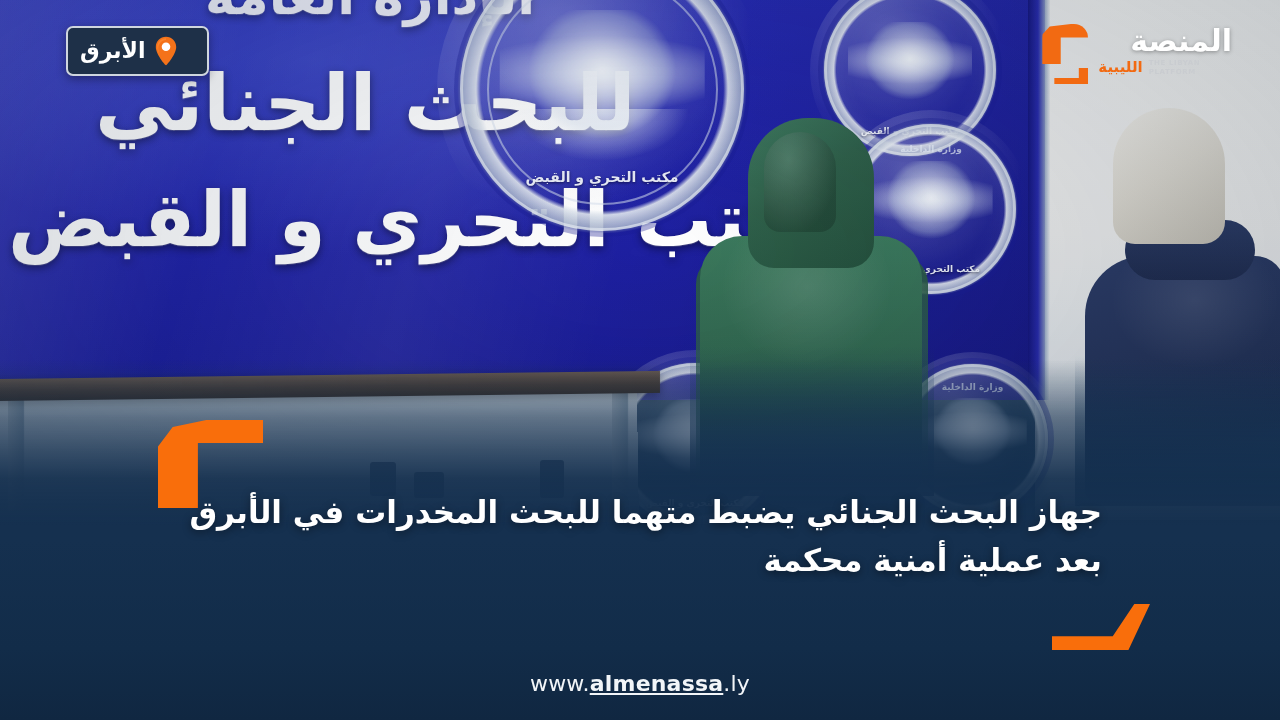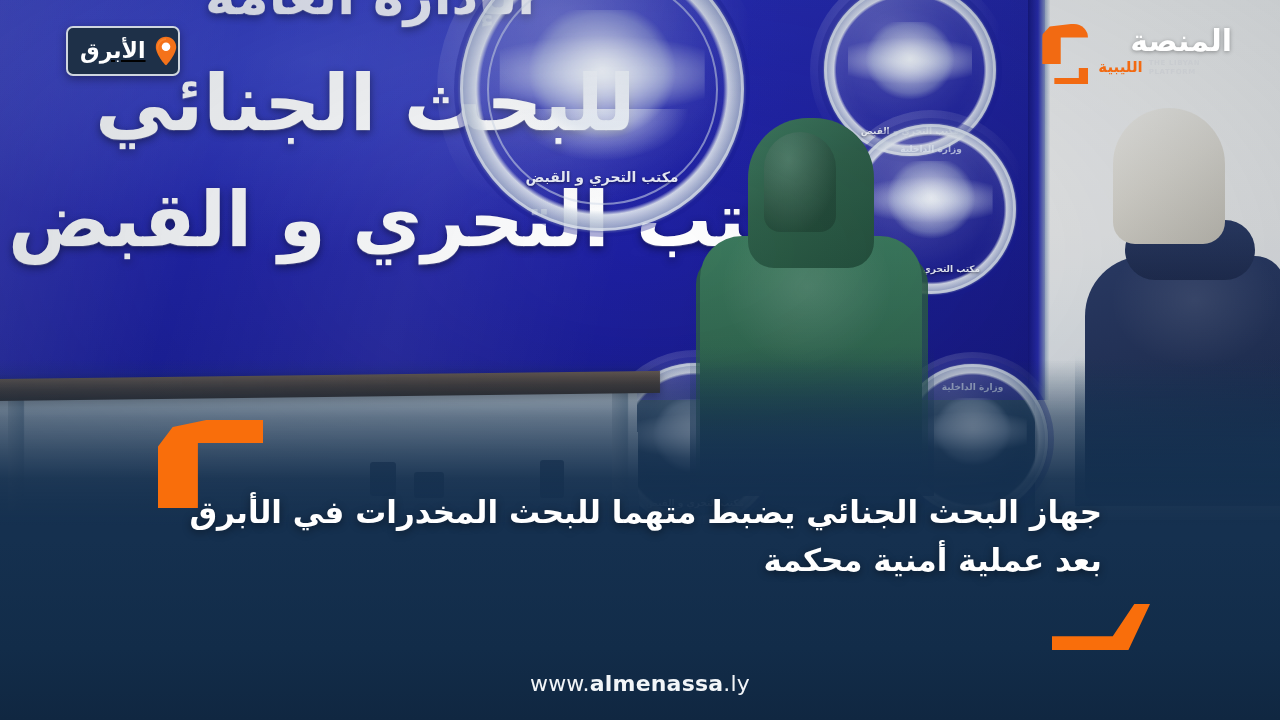--- a/index.html
+++ b/index.html
@@ -209,26 +209,25 @@
   }
   .scrim-deep{
     position:absolute;left:0;right:0;bottom:0;height:180px;
     background:linear-gradient(180deg,rgba(18,44,73,0),#122c49 60%,#102741 100%);
   }
 
   
   .loc-badge{
     position:absolute;left:66px;top:26px;
     display:flex;align-items:center;gap:8px;
-    padding:8px 0 8px 12px;
+    padding:8px 29px 8px 12px;
     background:#1e3048;
     border:2px solid #cfd6de;
     border-radius:7px;
     box-shadow:0 3px 10px rgba(0,0,0,.35);
-    text-decoration:underline;
   }
   .pin{width:24px;height:30px;position:relative;flex:0 0 auto;}
   .loc-label{
     color:#ffffff;font-size:22px;font-weight:700;direction:rtl;
     font-family:"DejaVu Sans","Liberation Sans",sans-serif;line-height:1;
   }
 
   
   .logo{position:absolute;right:46px;top:14px;width:190px;height:74px;display:flex;align-items:center;}
   .logo-mark{position:relative;width:62px;height:62px;flex:0 0 auto;}
@@ -281,21 +280,21 @@
   }
   .headline .l2{display:block;}
 
   
   .site{
     position:absolute;left:0;right:0;bottom:24px;text-align:center;
     color:#f2f5f8;font-size:22px;font-weight:400;direction:ltr;
     font-family:"DejaVu Sans","Liberation Sans",sans-serif;
     letter-spacing:.2px;
   }
-  .site b{font-weight:700;}
+  .site b{font-weight:700;text-decoration:underline;}
 </style>
 </head>
 <body>
 
 <div class="card">
 
   <div class="photo">
 
     <div class="wall"></div>
 

